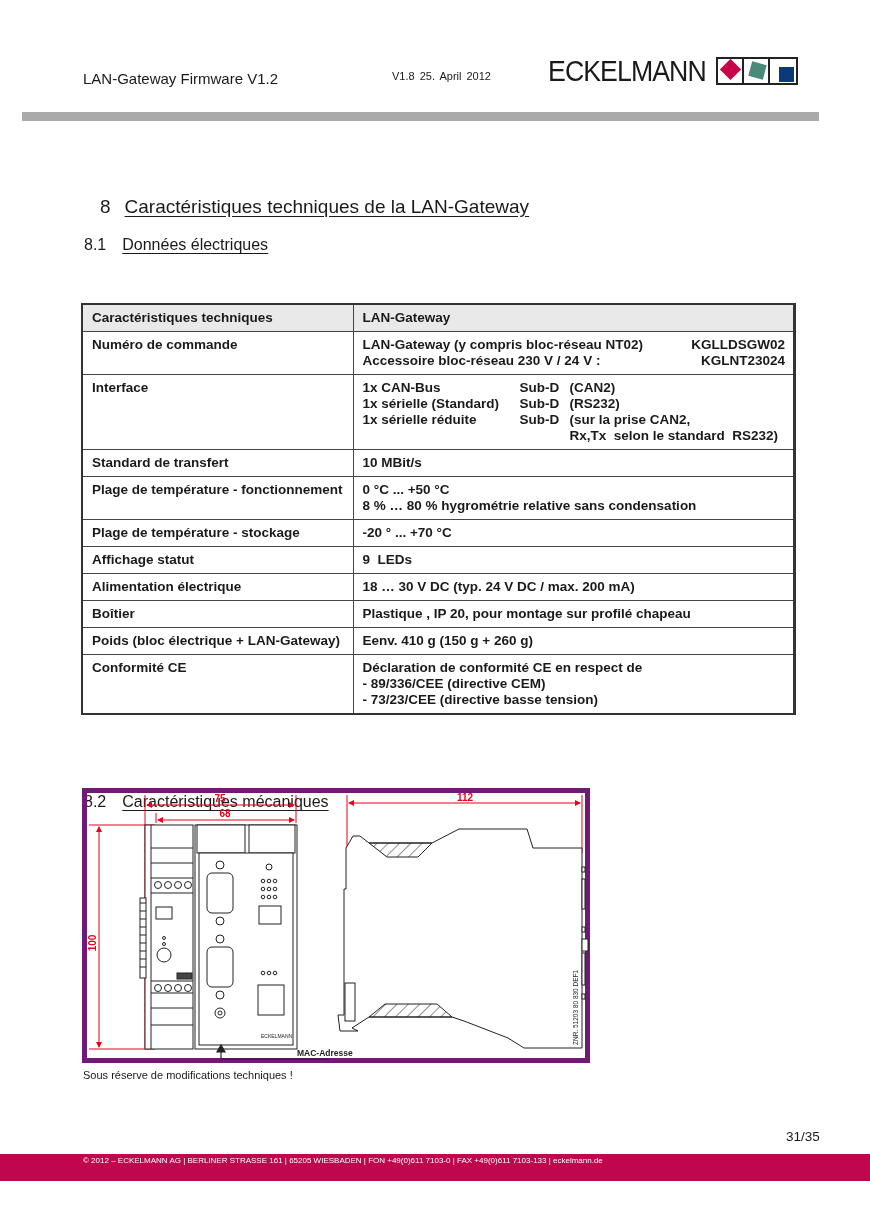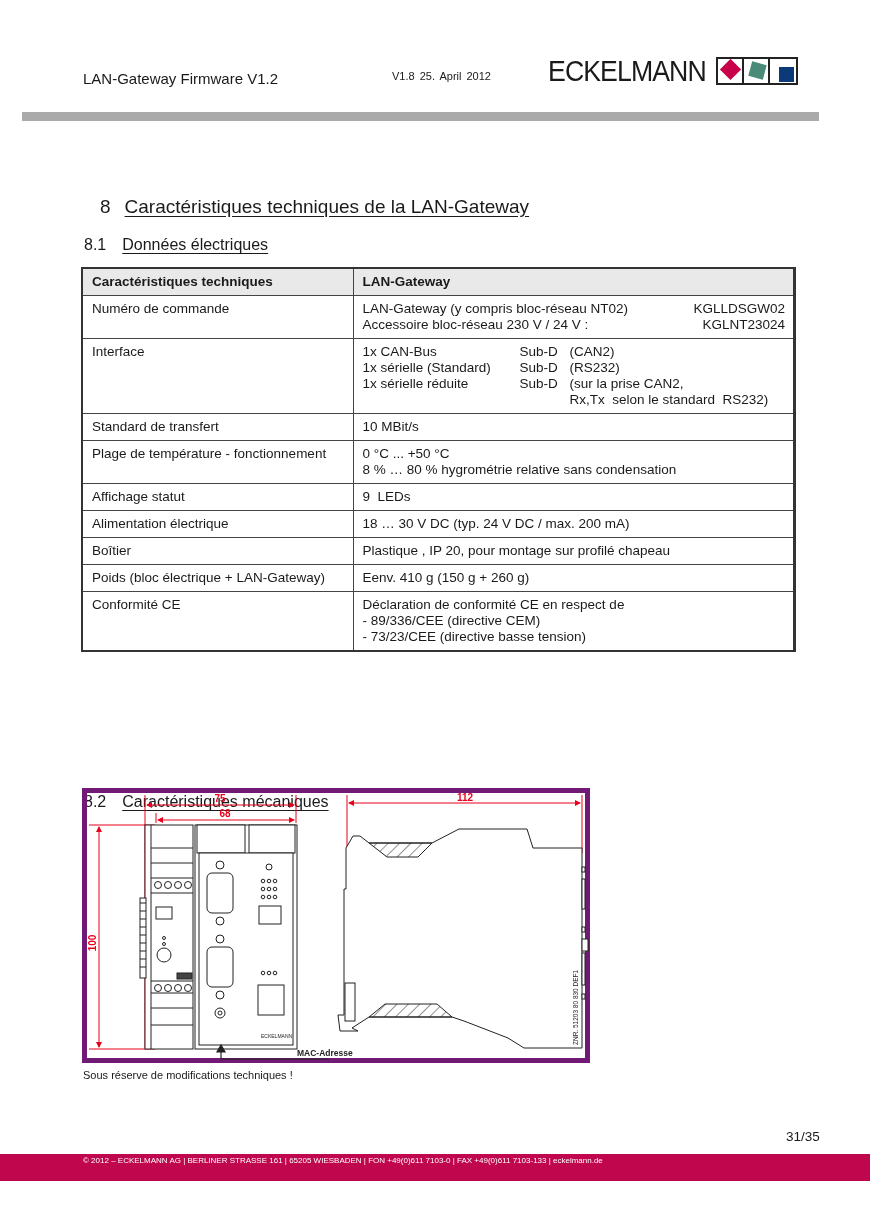--- a/index.html
+++ b/index.html
@@ -20,22 +20,22 @@
   .hdr-bar { position: absolute; left: 22px; top: 112px; width: 797px; height: 9px; background: #aaaaaa; }
 
   .h1 { position: absolute; left: 100px; top: 196px; font-size: 19px; }
   .h1 .num { margin-right: 14px; }
   .h1 .t { text-decoration: underline; text-underline-offset: 3px; }
   .h2 { position: absolute; left: 84px; top: 236px; font-size: 16px; }
   .h2 .num { margin-right: 16px; }
   .h2 .t { text-decoration: underline; text-underline-offset: 3px; }
 
   table.specs { position: absolute; left: 81px; top: 267px; width: 715px; border-collapse: collapse; font-size: 13.5px; }
-  table.specs td, table.specs th { border: 1px solid #444; vertical-align: top; padding: 5px 8px 5px 9px; text-align: left; line-height: 16px; }
-  table.specs { border: 2px solid #333; border-right-width: 3px; }
+  table.specs td, table.specs th { border: 1px solid #444; vertical-align: top; padding: 5px 8px 5px 9px; text-align: left; line-height: 16px; font-weight: bold; }
+  table.specs { border: 2px solid #333; border-right-width: 3px; margin-top: 36px; }
   table.specs th { background: #e9e9e9; font-weight: bold; }
   table.specs td.c1, table.specs th.c1 { width: 271px; }
   .line { display: block; white-space: pre; }
   .order-line { display: flex; justify-content: space-between; }
   .iface-row { display: grid; grid-template-columns: 157px 50px auto; }
 
   .h2b { position: absolute; left: 84px; top: 769px; font-size: 16px; margin-top: 24px; }
   .h2b .num { margin-right: 16px; }
   .h2b .t { text-decoration: underline; text-underline-offset: 3px; }
 
@@ -121,20 +121,26 @@
         <td class="c1">Standard de transfert</td>
         <td>
           <span class="line">10 MBit/s</span>
         </td>
       </tr>
       <tr>
         <td class="c1">Plage de température - fonctionnement</td>
         <td>
           <span class="line">0 °C ... +50 °C</span>
           <span class="line">8 % … 80 % hygrométrie relative sans condensation</span>
+        </td>
+      </tr>
+      <tr>
+        <td class="c1">Plage de température - stockage</td>
+        <td>
+          <span class="line">-20 ° ... +70 °C</span>
         </td>
       </tr>
       <tr>
         <td class="c1">Affichage statut</td>
         <td>
           <span class="line">9  LEDs</span>
         </td>
       </tr>
       <tr>
         <td class="c1">Alimentation électrique</td>

